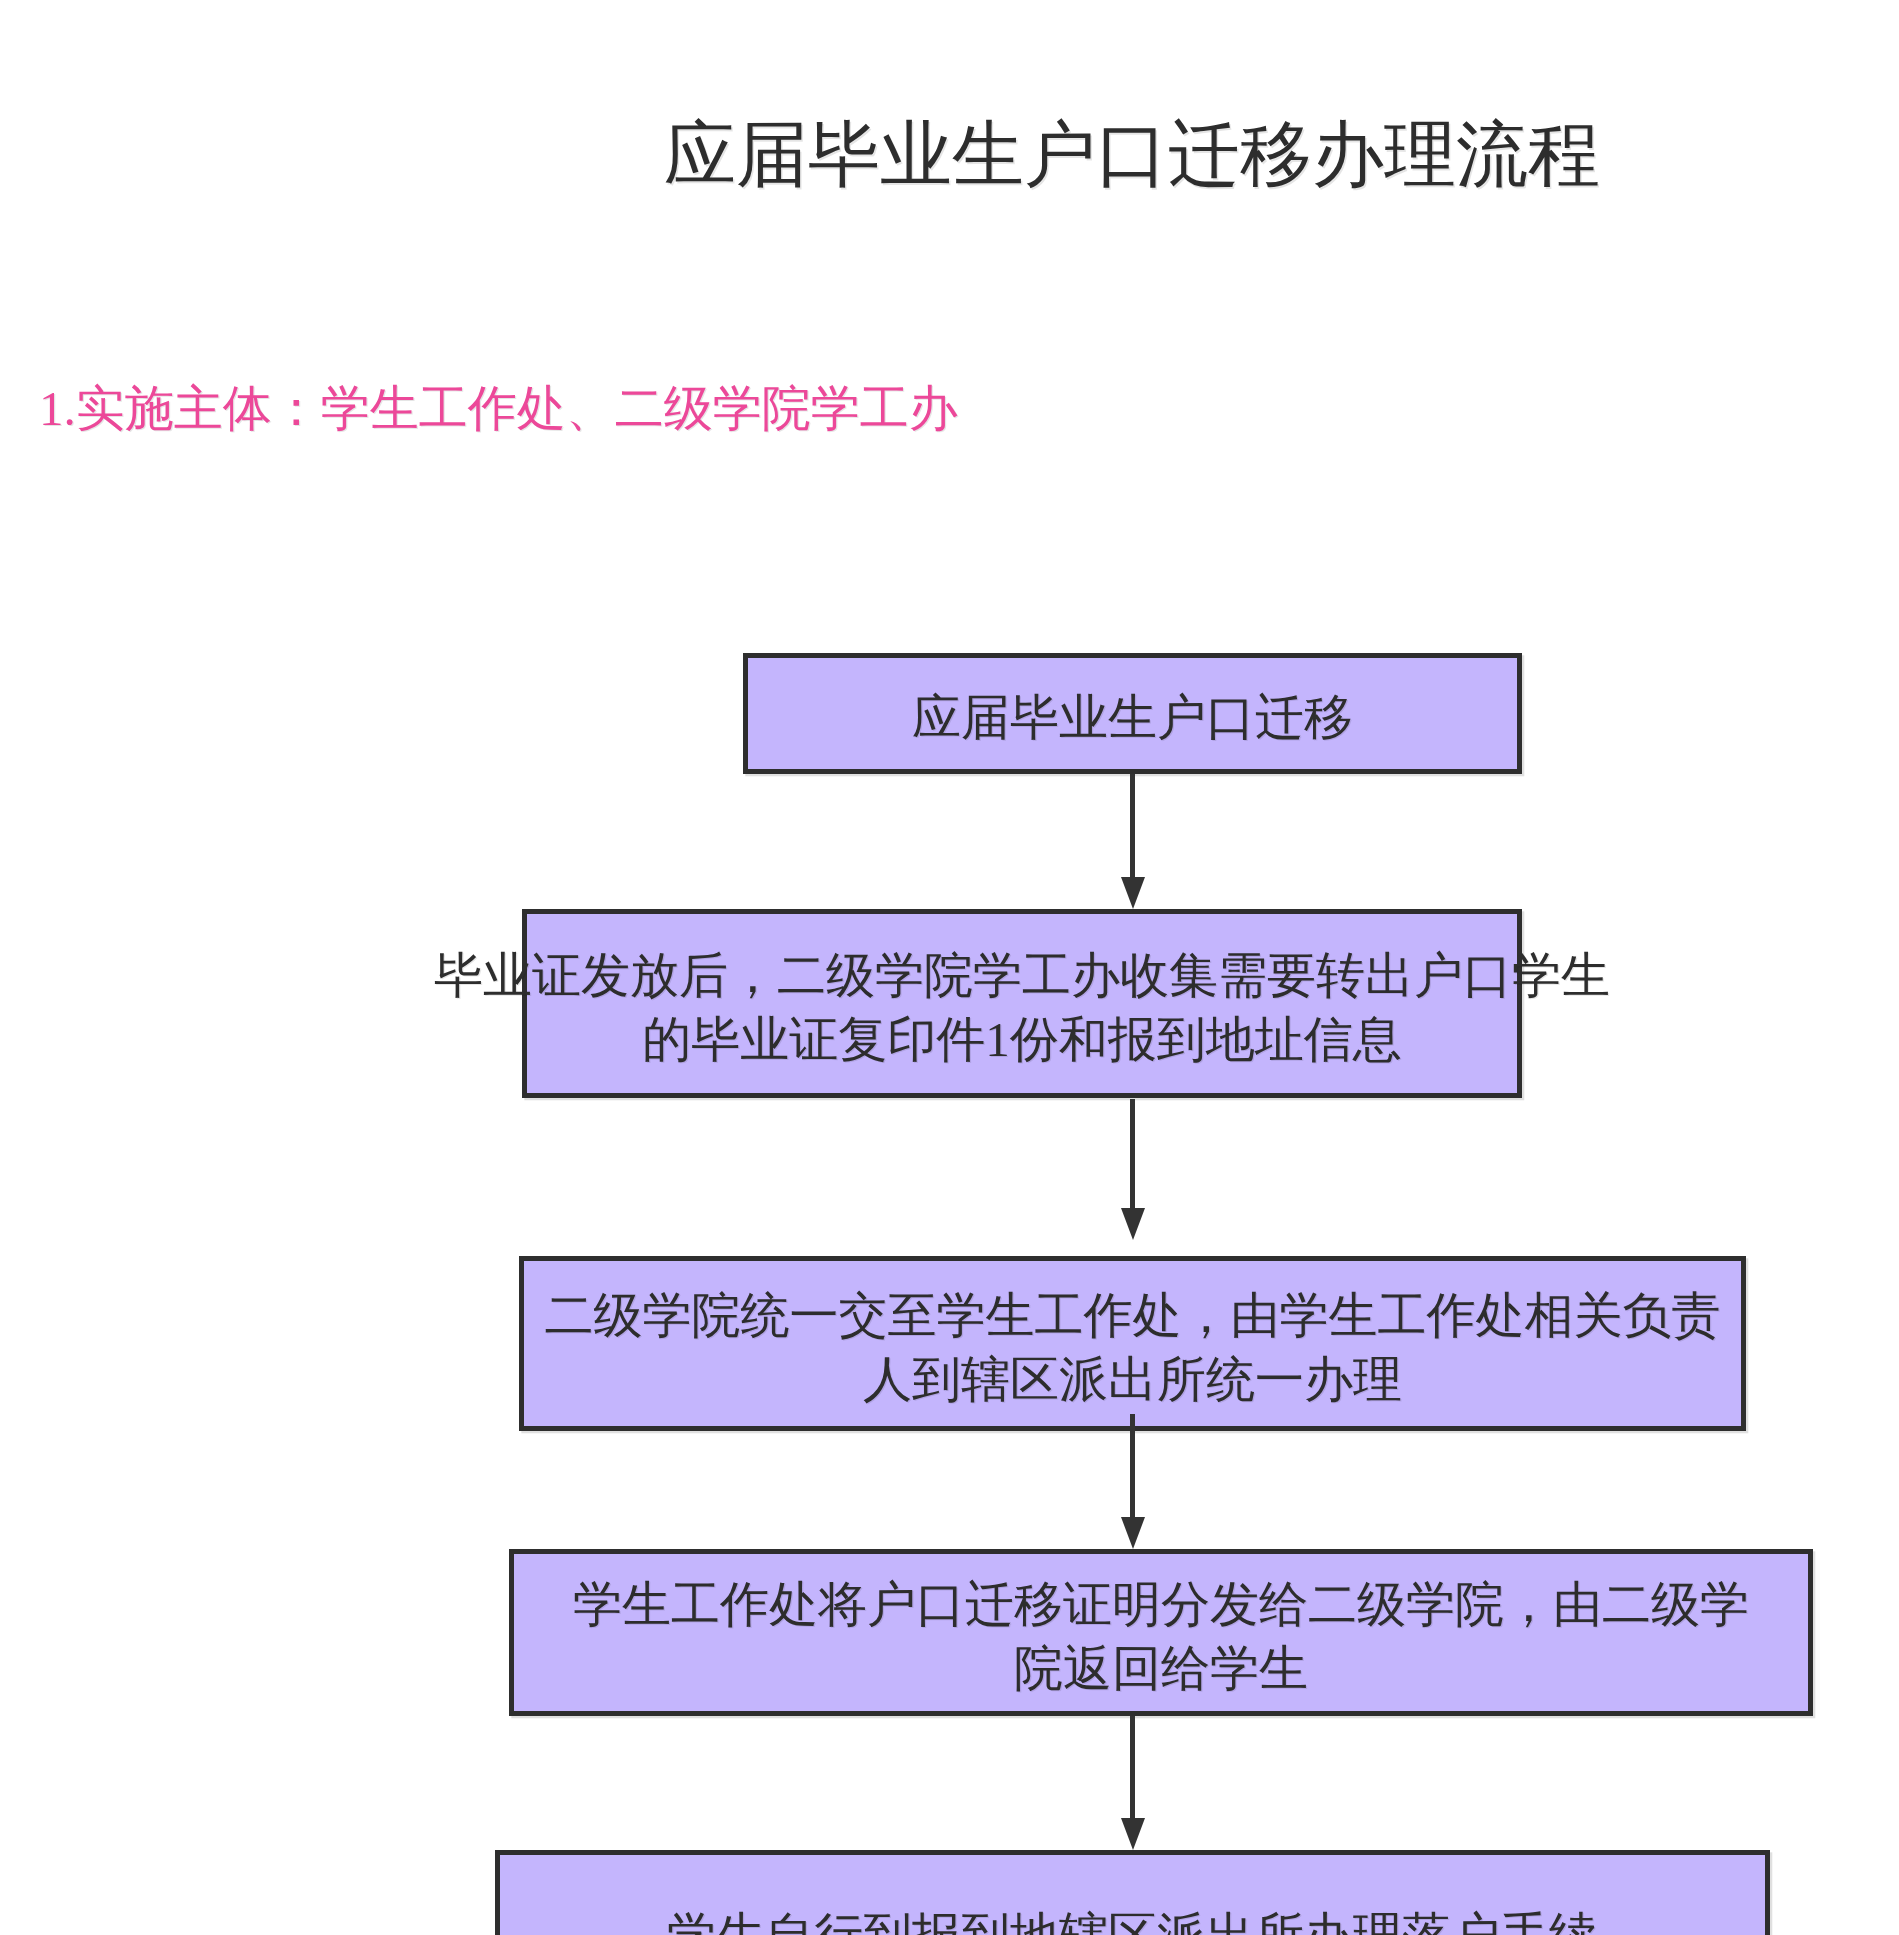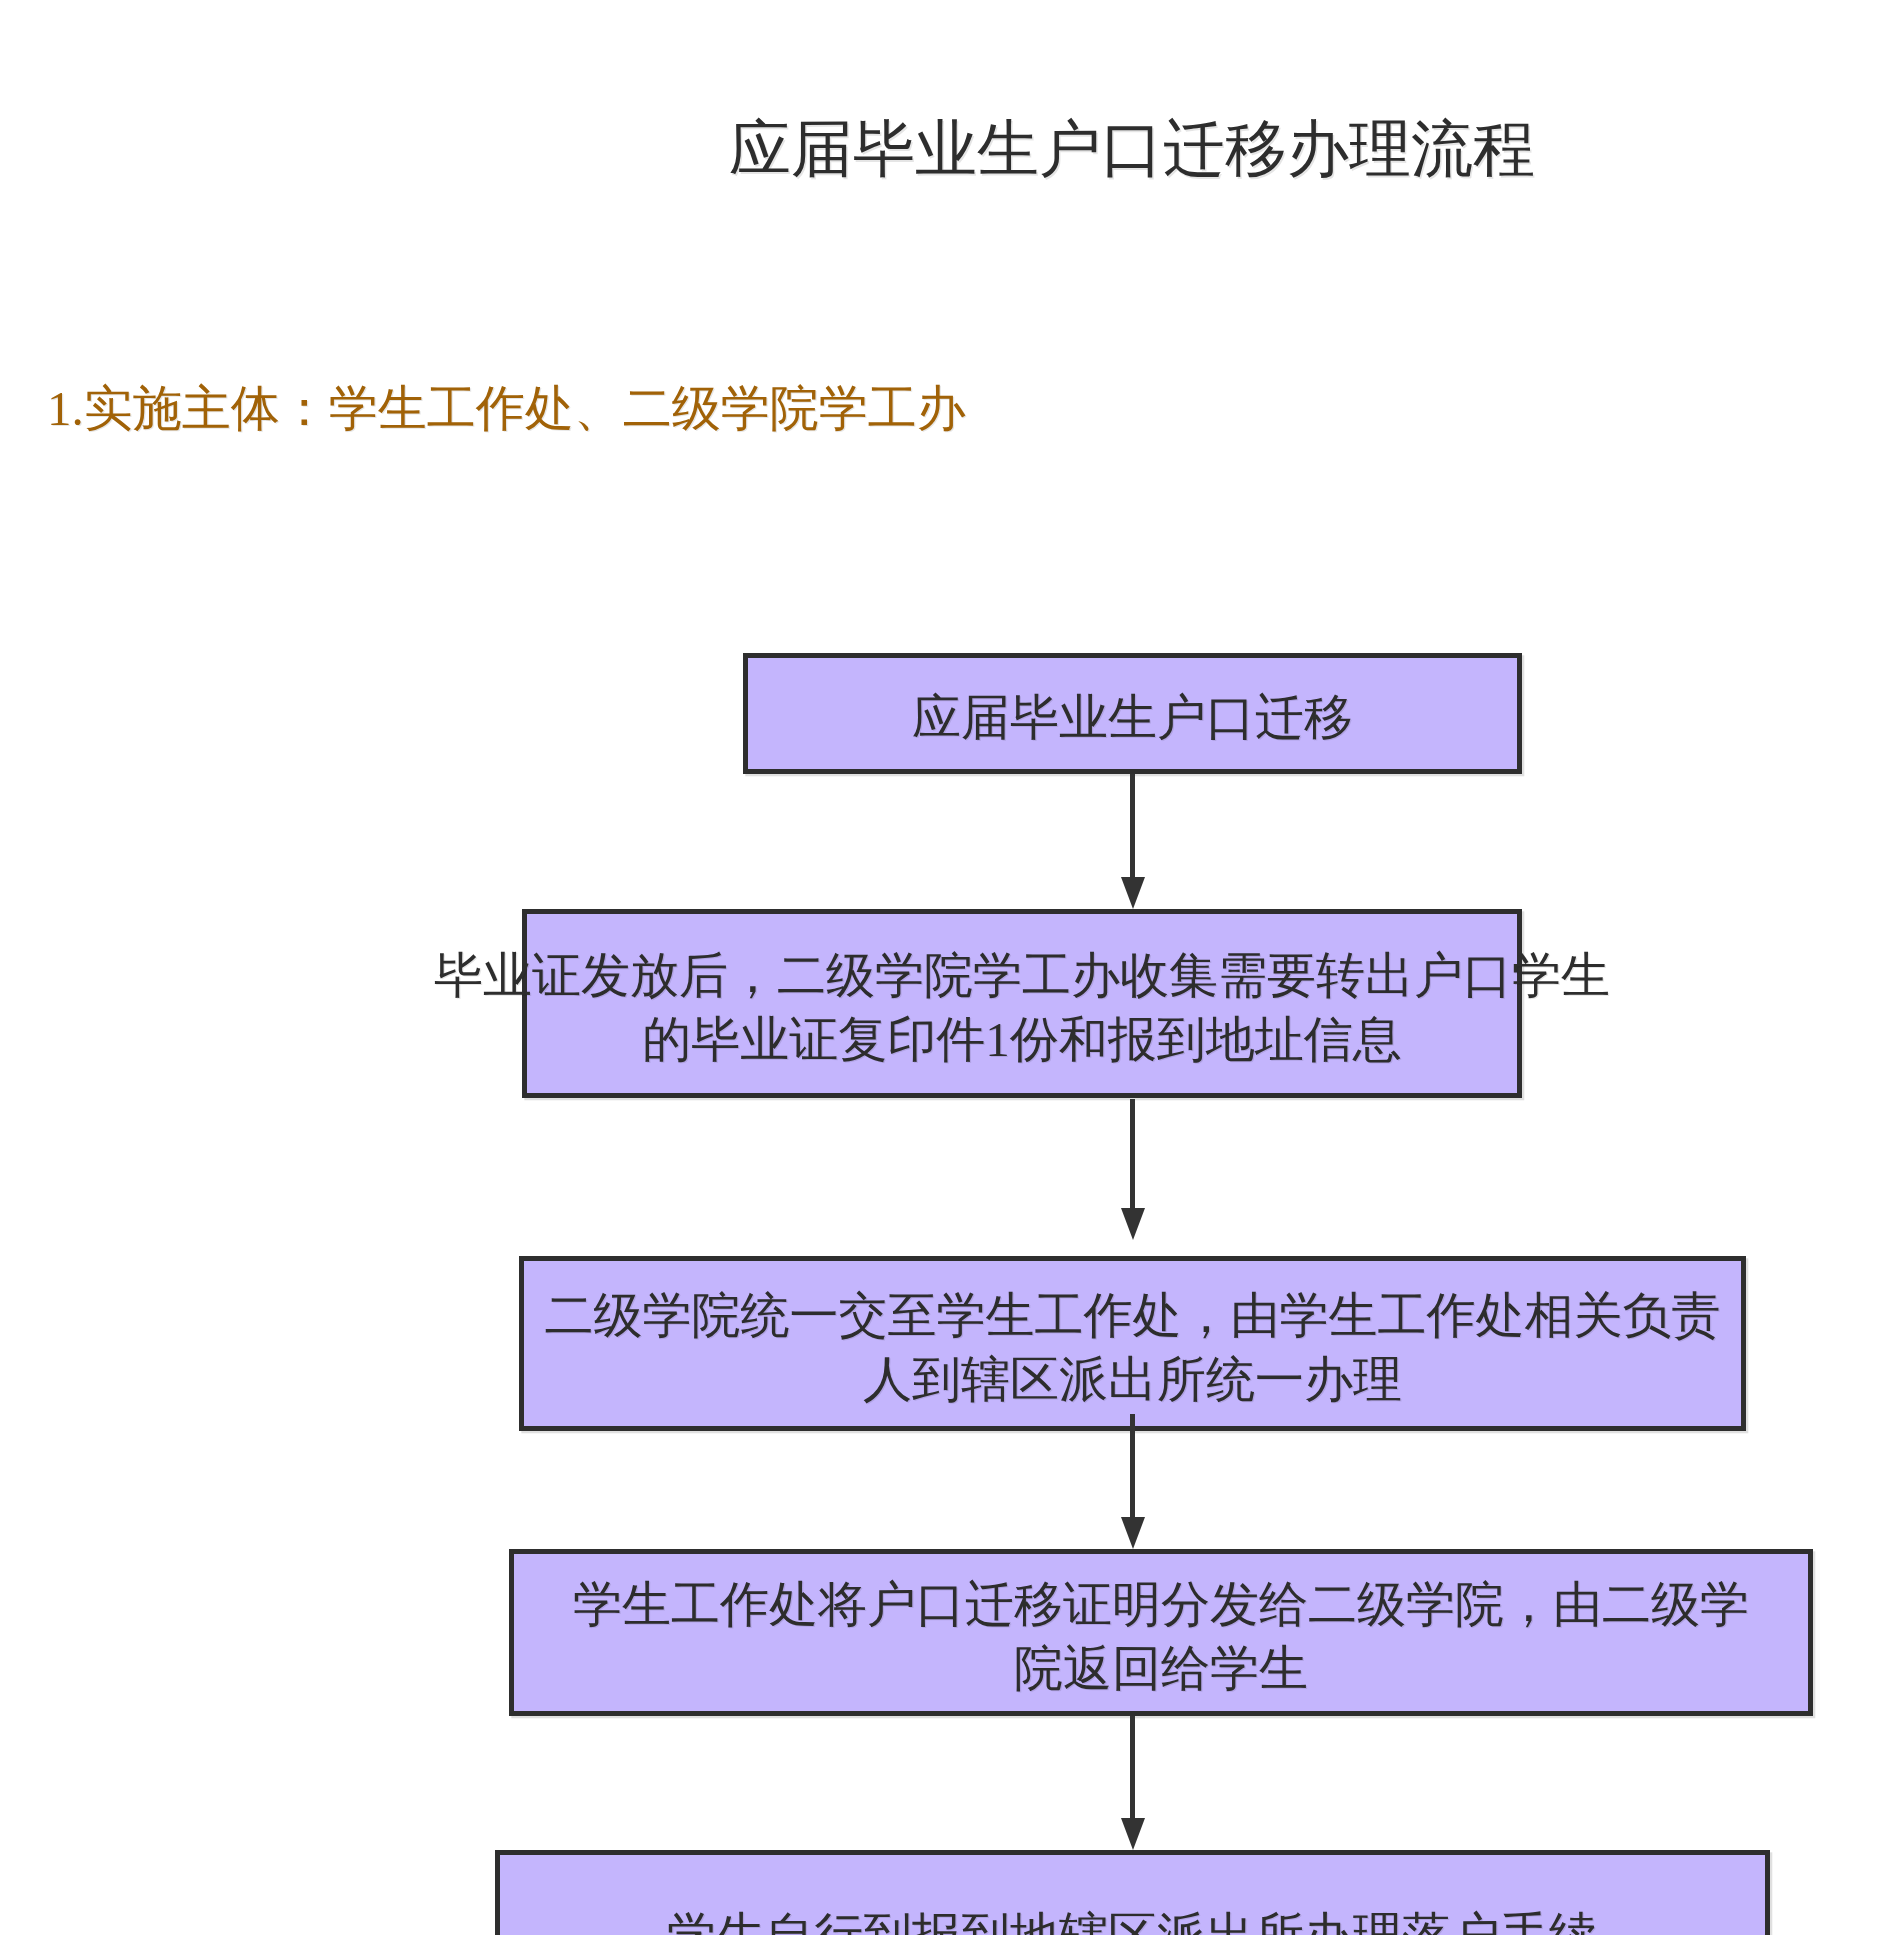--- a/index.html
+++ b/index.html
@@ -16,34 +16,34 @@
     font-family: "Liberation Serif", "DejaVu Serif", serif;
     color: #2d2d2d;
   }
   .title {
     position: absolute;
     left: 499px;
     top: 114px;
     width: 1266px;
     margin: 0;
     text-align: center;
-    font-size: 62px;
+    font-size: 72px;
     font-weight: 400;
     line-height: 1.15;
     white-space: nowrap;
     color: #2d2d2d;
     text-shadow: 1.5px 1.5px 0 rgba(0,0,0,0.10);
   }
   .notes {
     position: absolute;
-    left: 47px;
+    left: 39px;
     top: 376px;
     font-size: 49px;
     line-height: 1.36;
-    color: #a16207;
+    color: #ec4899;
     text-shadow: 1.2px 1.2px 0 rgba(0,0,0,0.10);
   }
   .note { white-space: nowrap; }
 
   .node {
     position: absolute;
     box-sizing: border-box;
     border: 5px solid #2e2e2e;
     background: #c4b5fd;
     display: flex;

